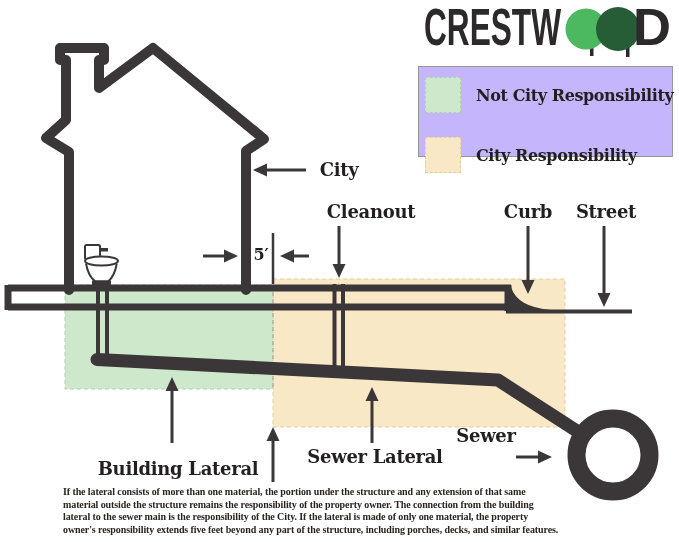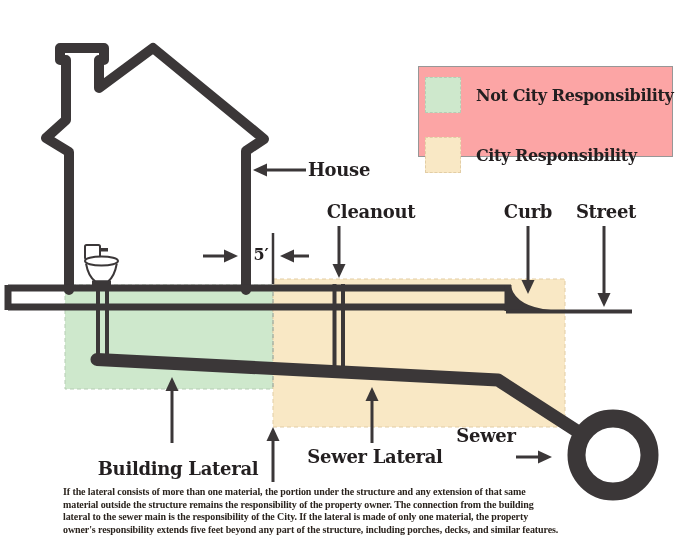--- a/index.html
+++ b/index.html
@@ -10,21 +10,21 @@
   #diagram-svg{position:absolute;left:0;top:0;}
   .lbl{
     position:absolute;transform:translateX(-50%);
     font-weight:bold;font-size:18px;color:#231f20;white-space:nowrap;
     letter-spacing:-0.3px;line-height:1.1;
   }
   .lbl-small{font-size:16px;}
   
   .legend{
     position:absolute;left:418px;top:66px;width:255px;height:91px;
-    border:1px solid #979797;background:#fca5a5;box-sizing:border-box;
+    border:1px solid #979797;background:#c4b5fd;box-sizing:border-box;
   }
   .legend-row{position:absolute;left:6px;height:36px;display:flex;align-items:center;}
   .legend-row.r1{top:10px;}
   .legend-row.r2{top:70px;text-align:right;}
   .swatch{width:36px;height:36px;box-sizing:border-box;flex:0 0 auto;}
   .swatch-green{background:#cee8cc;border:1px dashed #b6cdb4;}
   .swatch-tan{background:#f9e8c5;border:1px dashed #e2cda5;}
   .legend-label{
     margin-left:15px;font-weight:bold;font-size:16px;color:#231f20;
     letter-spacing:-0.4px;white-space:nowrap;
@@ -117,40 +117,50 @@
         <line x1="516" y1="457" x2="540" y2="457"></line>
         <polygon points="552,457 538,450.5 538,463.5" stroke="none"></polygon>
       </g>
       <g>
         <line x1="273" y1="482" x2="273" y2="439"></line>
         <polygon points="273,427 266.5,441 279.5,441" stroke="none"></polygon>
       </g>
     </g>
   </svg>
 
-  <div class="lbl" style="left:339px;top:160px;">House</div>
+  <div class="lbl" style="left:339px;top:160px;">City</div>
   <div class="lbl" style="left:339px;top:202px;margin-left:32px;">Cleanout</div>
   <div class="lbl" style="left:528px;top:202px;">Curb</div>
   <div class="lbl" style="left:606px;top:202px;">Street</div>
   <div class="lbl lbl-small" style="left:261px;top:246px;">5′</div>
   <div class="lbl" style="left:178px;top:459px;">Building Lateral</div>
   <div class="lbl" style="left:375px;top:447px;">Sewer Lateral</div>
   <div class="lbl" style="left:486px;top:426px;">Sewer</div>
 
   <div class="legend">
     <div class="legend-row r1">
       <span class="swatch swatch-green"></span>
       <span class="legend-label">Not City Responsibility</span>
     </div>
     <div class="legend-row r2">
       <span class="swatch swatch-tan"></span>
       <span class="legend-label">City Responsibility</span>
     </div>
   </div>
 
+  <div class="logo">
+    <svg width="255" height="58" viewBox="0 0 255 58">
+      <text x="0" y="42" font-family="Liberation Sans, DejaVu Sans, sans-serif" font-weight="bold" font-size="51" fill="#2d282a" textLength="137" lengthAdjust="spacingAndGlyphs">CRESTW</text>
+      <rect x="166" y="30" width="3.5" height="23" fill="#2d282a"></rect>
+      <rect x="202" y="32" width="3.5" height="22" fill="#2d282a"></rect>
+      <circle cx="162" cy="26" r="20.5" fill="#4cb860"></circle>
+      <circle cx="194" cy="26" r="22" fill="#265c36"></circle>
+      <text x="209" y="42" font-family="Liberation Sans, DejaVu Sans, sans-serif" font-weight="bold" font-size="51" fill="#2d282a" textLength="38" lengthAdjust="spacingAndGlyphs">D</text>
+    </svg>
+  </div>
 
   <div class="note">
     <div class="note-line">If the lateral consists of more than one material, the portion under the structure and any extension of that same</div>
     <div class="note-line">material outside the structure remains the responsibility of the property owner. The connection from the building</div>
     <div class="note-line">lateral to the sewer main is the responsibility of the City. If the lateral is made of only one material, the property</div>
     <div class="note-line">owner's responsibility extends five feet beyond any part of the structure, including porches, decks, and similar features.</div>
   </div>
 
 </div>
 

